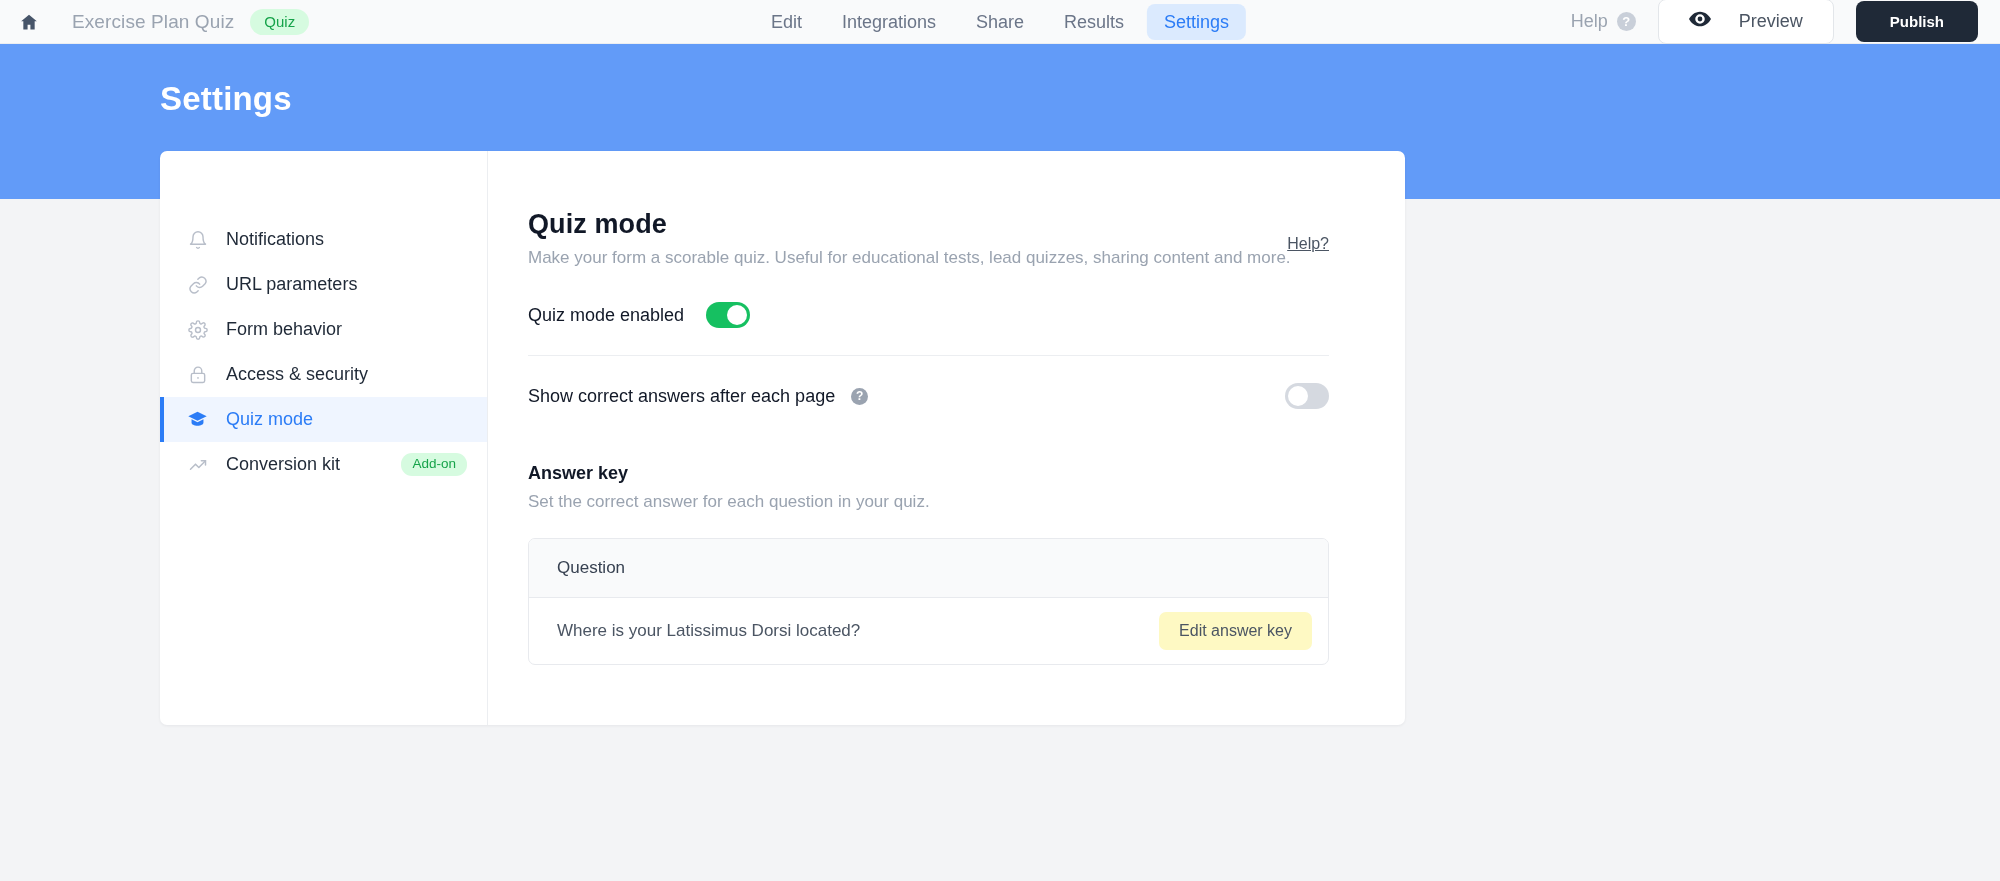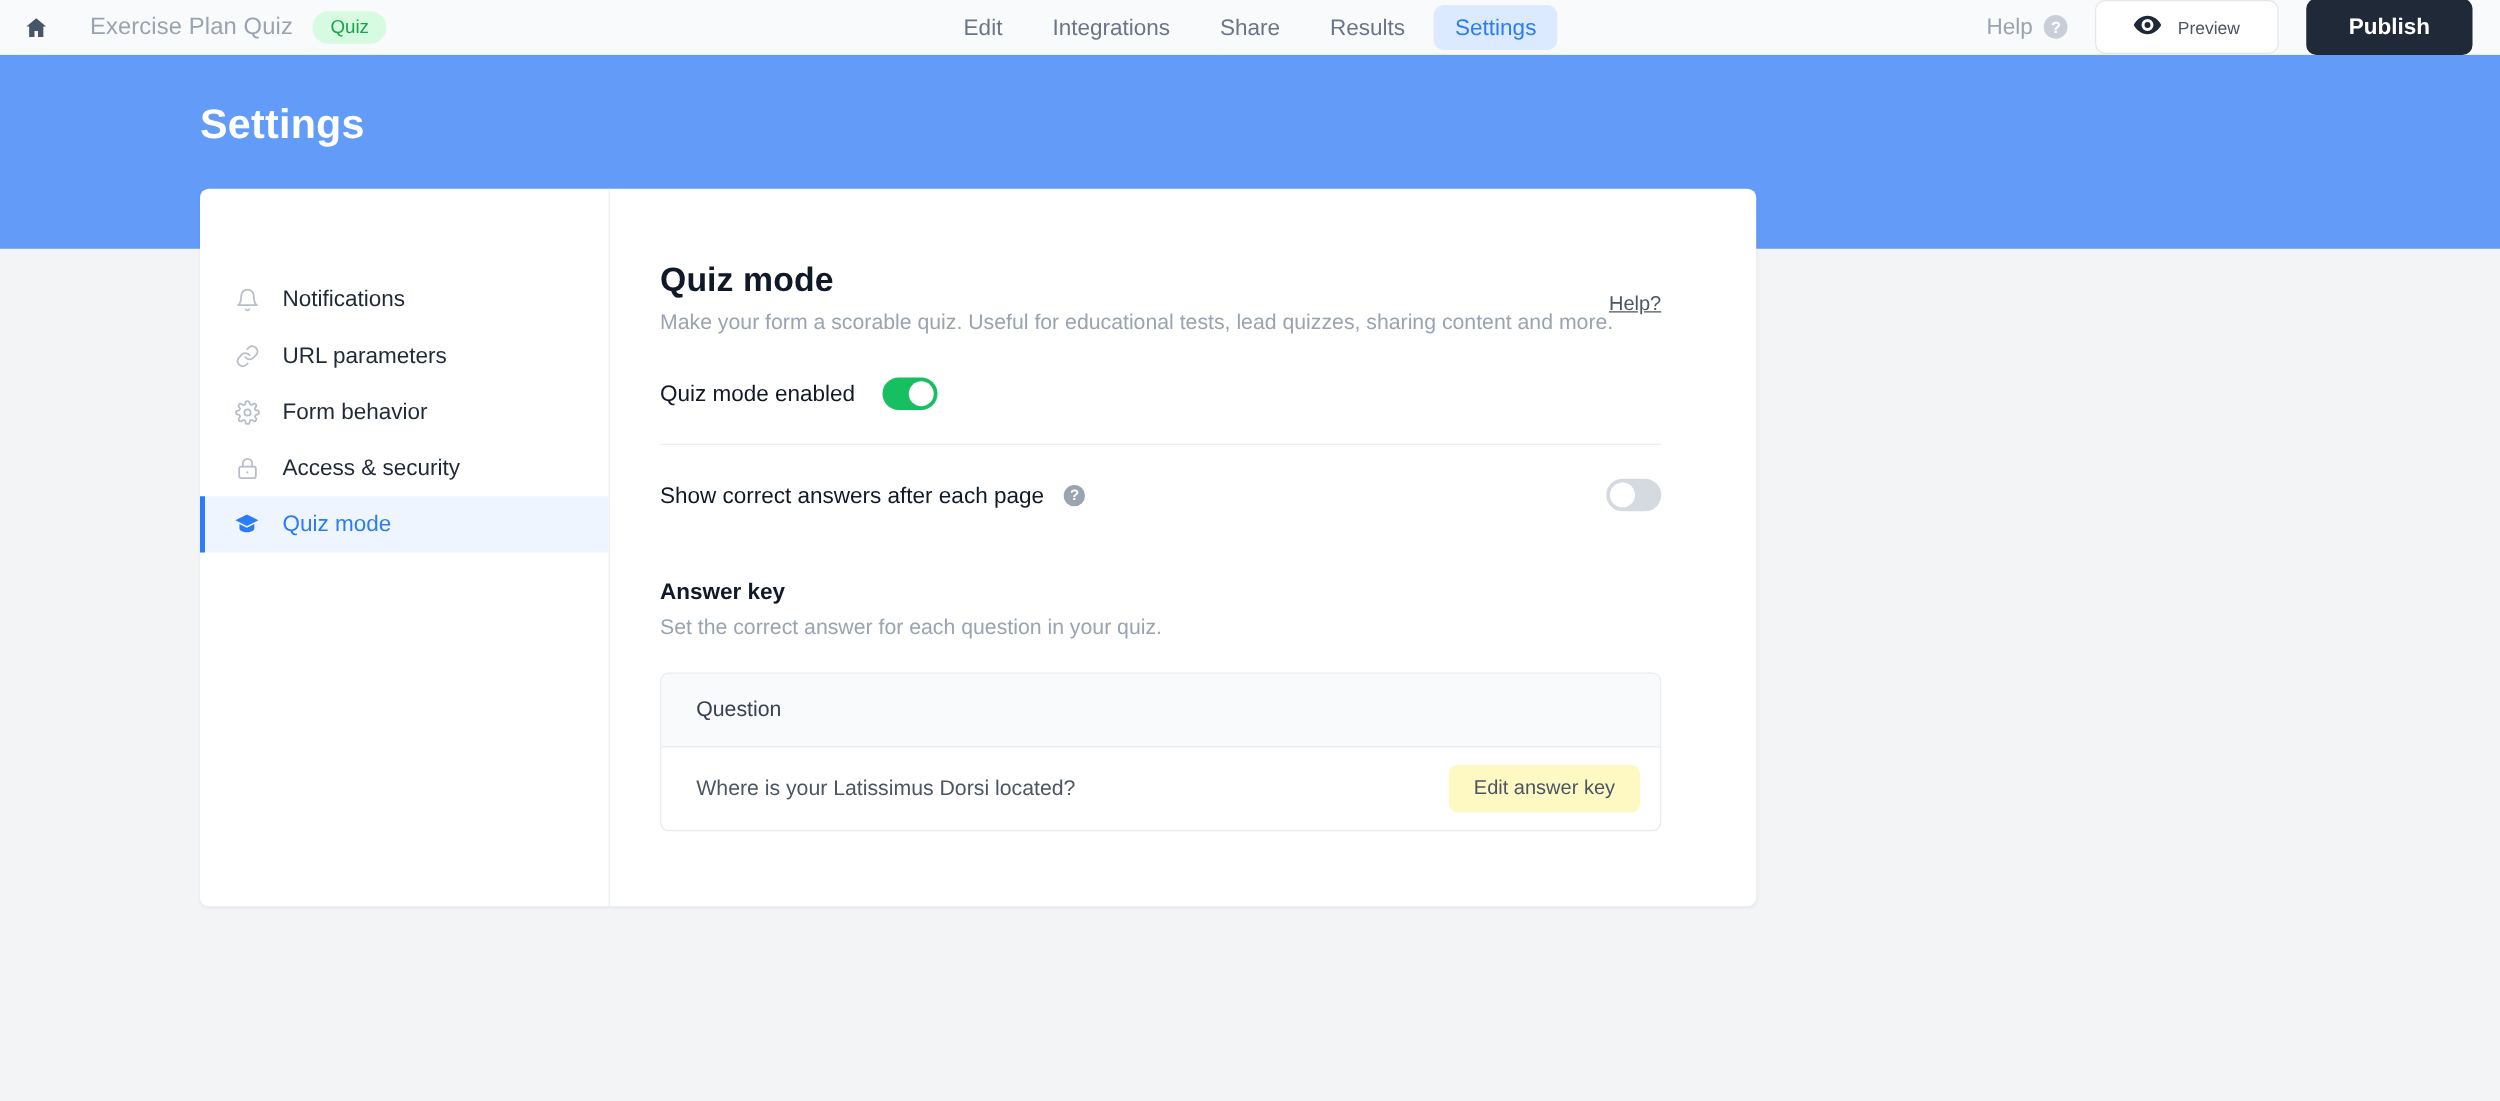--- a/index.html
+++ b/index.html
@@ -82,34 +82,34 @@
     width: 19px; height: 19px;
     border-radius: 50%;
     background: #c9cfd9;
     color: #fff;
     font-size: 13px;
     font-weight: bold;
     display: flex; align-items: center; justify-content: center;
     line-height: 1;
   }
   .btn-preview {
-    display: flex; align-items: center; gap: 13px;
+    display: flex; align-items: center; gap: 28px;
     background: #fff;
     border: 1px solid #e3e6ea;
     border-radius: 8px;
     padding: 11px 30px;
-    font-size: 14px;
+    font-size: 18px;
     color: #4b5563;
   }
   .btn-publish {
     background: #1f2937;
     color: #fff;
     border-radius: 8px;
     padding: 12px 34px;
-    font-size: 18px;
+    font-size: 15px;
     font-weight: 600;
   }
 
   
   .hero {
     background: #629bf8;
     height: 155px;
     position: relative;
   }
   .hero h1 {
@@ -400,20 +400,30 @@
       <span class="ic">
         <svg width="21" height="21" viewBox="0 0 24 24" fill="currentColor">
             <path d="M12 3 1.5 8.2 12 13.4l10.5-5.2z"></path>
             <path d="M5.2 11.6v4.1c0 1.9 3 3.4 6.8 3.4s6.8-1.5 6.8-3.4v-4.1L12 15z"></path>
           </svg>
       </span>
       <span class="lbl">Quiz mode</span>
     </div>
 
 
+    <div class="side-item">
+      <span class="ic">
+        <svg width="20" height="20" viewBox="0 0 24 24" fill="none" stroke="currentColor" stroke-width="1.8" stroke-linecap="round" stroke-linejoin="round">
+            <path d="M3 17l6-6 4 4 8-8"></path>
+            <path d="M16 7h5v5"></path>
+          </svg>
+      </span>
+      <span class="lbl">Conversion kit</span>
+      <span class="badge addon">Add-on</span>
+    </div>
   </div>
 
   <div class="main">
     <a class="panel-help" href="#">Help?</a>
 
     <div class="sec-title">Quiz mode</div>
     <div class="sec-sub">Make your form a scorable quiz. Useful for educational tests, lead quizzes, sharing content and more.</div>
 
     <div class="toggle-row">
       <span class="t-lbl">Quiz mode enabled</span>

